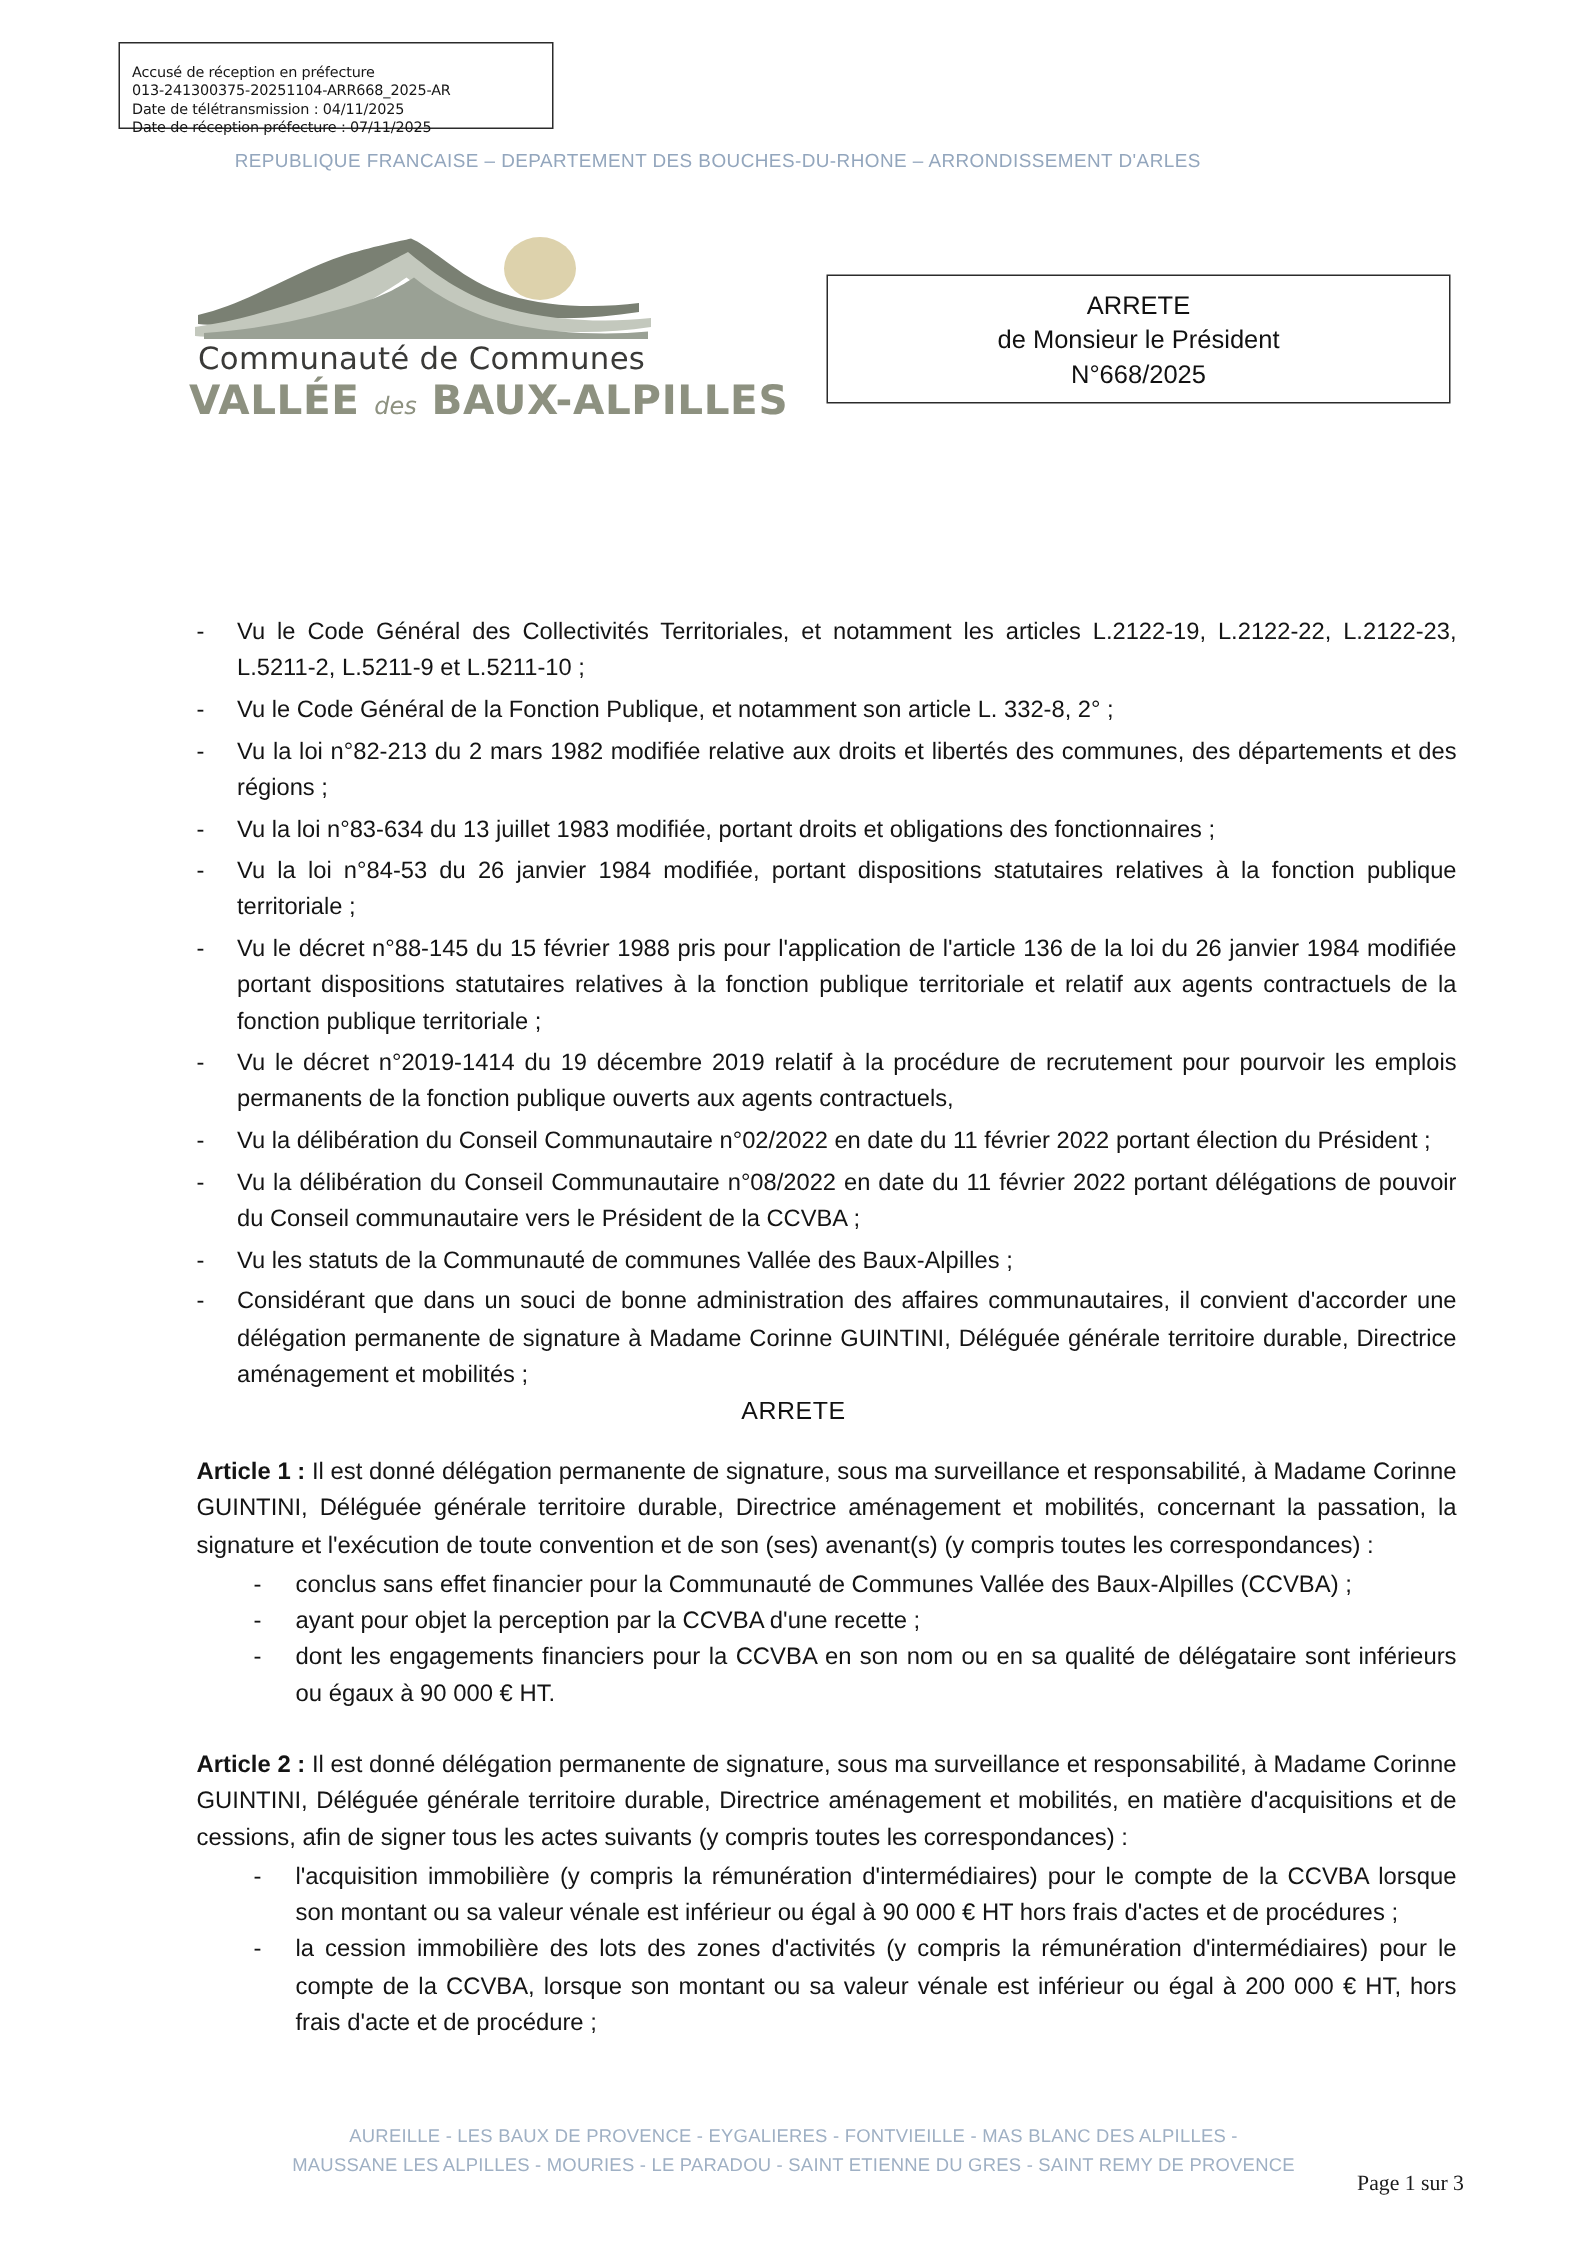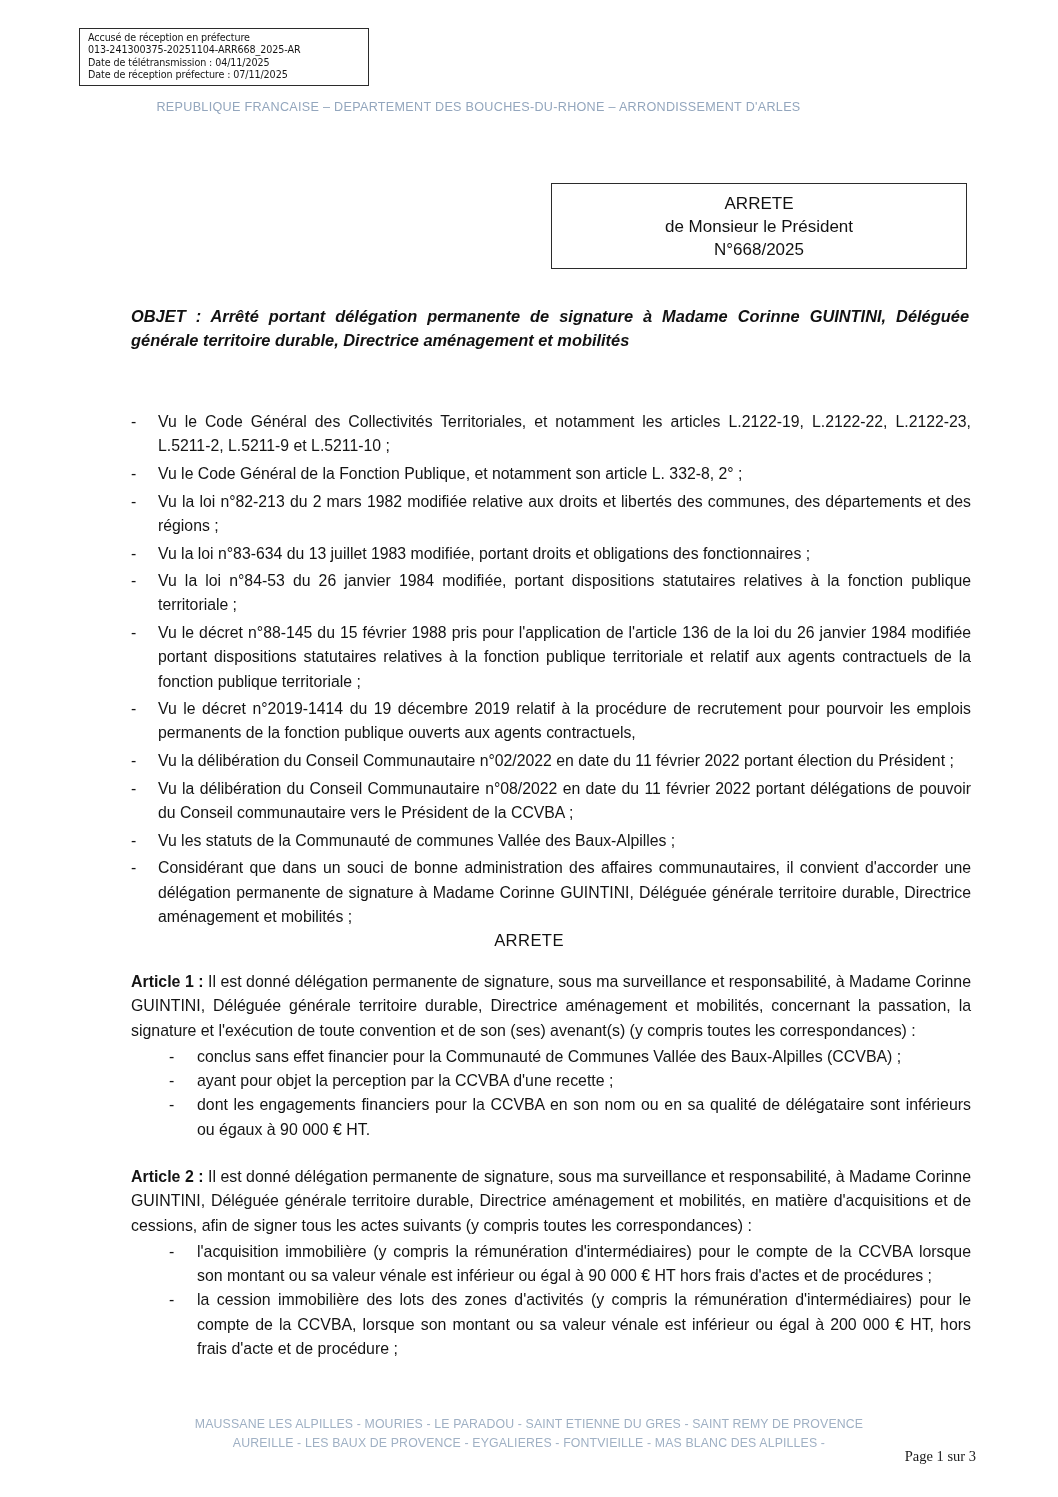--- a/index.html
+++ b/index.html
@@ -21,21 +21,21 @@
 
   
   .stamp {
     position: absolute;
     left: 79px;
     top: 28px;
     width: 290px;
     height: 58px;
     border: 1.4px solid #2b2b2b;
     box-sizing: border-box;
-    padding: 3px 0 0 8px;
+    padding: 14px 0 0 8px;
   }
   .stamp-line {
     font-family: "DejaVu Sans", sans-serif;
     font-size: 9.6px;
     line-height: 12.4px;
     color: #151515;
     white-space: nowrap;
     letter-spacing: -0.1px;
   }
 
@@ -235,28 +235,39 @@
 
   <div class="stamp">
     <div class="stamp-line">Accusé de réception en préfecture</div>
     <div class="stamp-line">013-241300375-20251104-ARR668_2025-AR</div>
     <div class="stamp-line">Date de télétransmission : 04/11/2025</div>
     <div class="stamp-line">Date de réception préfecture : 07/11/2025</div>
   </div>
 
   <div class="republic-header">REPUBLIQUE FRANCAISE – DEPARTEMENT DES BOUCHES-DU-RHONE – ARRONDISSEMENT D'ARLES</div>
 
+  <div class="logo">
+    <div class="logo-art">
+      <svg width="320" height="68" viewBox="0 0 320 68" xmlns="http://www.w3.org/2000/svg">
+        <ellipse cx="234" cy="21" rx="24" ry="21" fill="#ddd2ac"></ellipse>
+        <path d="M6 52 C40 44 68 24 104 12 C128 5 140 3 148 1 C160 6 176 22 196 32 C226 47 268 48 300 44 L300 50 C262 56 224 56 192 46 C168 38 156 24 146 16 C134 22 112 38 86 48 C58 58 26 60 6 58 Z" fill="#7a8073"></path>
+        <path d="M4 60 C32 56 60 48 92 36 C118 26 134 16 146 10 C156 18 172 32 196 42 C228 55 272 58 308 54 L308 60 C268 66 226 64 192 54 C166 46 154 34 145 27 C132 36 110 50 84 58 C56 66 24 68 4 66 Z" fill="#c3c8bd"></path>
+        <path d="M10 64 C42 62 74 56 108 46 C132 39 142 32 150 27 C160 35 176 46 200 54 C232 64 274 66 306 63 L306 68 L10 68 Z" fill="#9aa195"></path>
+      </svg>
+    </div>
+    <div class="logo-name1">Communauté de Communes</div>
+    <div class="logo-name2"><span>VALLÉE </span><span class="des">des</span><span> BAUX-ALPILLES</span></div>
+  </div>
 
   <div class="arrete-box">
     <div>ARRETE</div>
     <div>de Monsieur le Président</div>
     <div>N°668/2025</div>
   </div>
 
-  <div class="objet"><span class="lbl">OBJET : </span><span>Arrêté portant délégation permanente de signature à Madame Corinne GUINTINI, Déléguée générale territoire durable, Directrice aménagement et mobilités</span></div>
 
 
   <div class="vu-list">
     <div class="vu-item">
       <span class="vu-dash">-</span>
       <span class="vu-text">Vu le Code Général des Collectivités Territoriales, et notamment les articles L.2122-19, L.2122-22, L.2122-23, L.5211-2, L.5211-9 et L.5211-10 ;</span>
     </div>
     <div class="vu-item">
       <span class="vu-dash">-</span>
       <span class="vu-text">Vu le Code Général de la Fonction Publique, et notamment son article L. 332-8, 2° ;</span>
@@ -327,18 +338,18 @@
         <span class="sub-text">l'acquisition immobilière (y compris la rémunération d'intermédiaires) pour le compte de la CCVBA lorsque son montant ou sa valeur vénale est inférieur ou égal à 90 000 € HT hors frais d'actes et de procédures ;</span>
       </div>
       <div class="sub-item">
         <span class="sub-dash">-</span>
         <span class="sub-text">la cession immobilière des lots des zones d'activités (y compris la rémunération d'intermédiaires) pour le compte de la CCVBA, lorsque son montant ou sa valeur vénale est inférieur ou égal à 200 000 € HT, hors frais d'acte et de procédure ;</span>
       </div>
     </div>
   </div>
 
   <div class="footer-communes">
+    <div>AUREILLE - LES BAUX DE PROVENCE - EYGALIERES - FONTVIEILLE - MAS BLANC DES ALPILLES -</div>
     <div>MAUSSANE LES ALPILLES - MOURIES - LE PARADOU - SAINT ETIENNE DU GRES - SAINT REMY DE PROVENCE</div>
-    <div>AUREILLE - LES BAUX DE PROVENCE - EYGALIERES - FONTVIEILLE - MAS BLANC DES ALPILLES -</div>
   </div>
   <div class="page-number">Page 1 sur 3</div>
 
 </div>
 
 </body></html>

